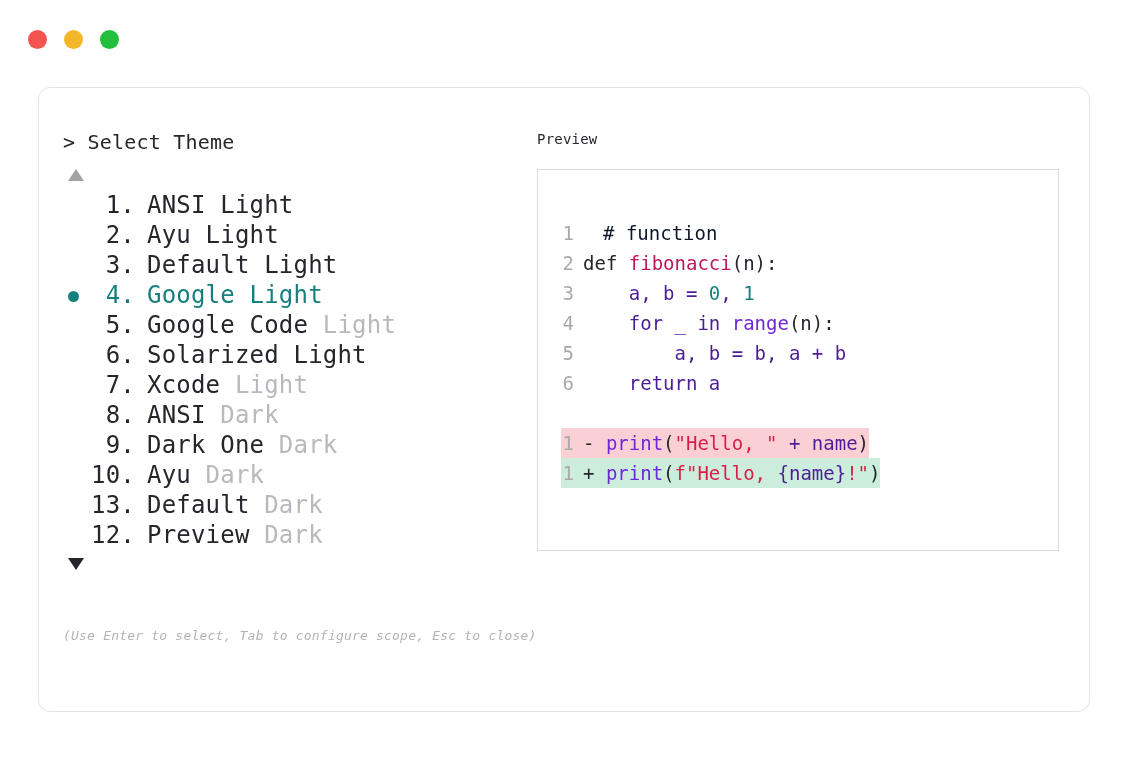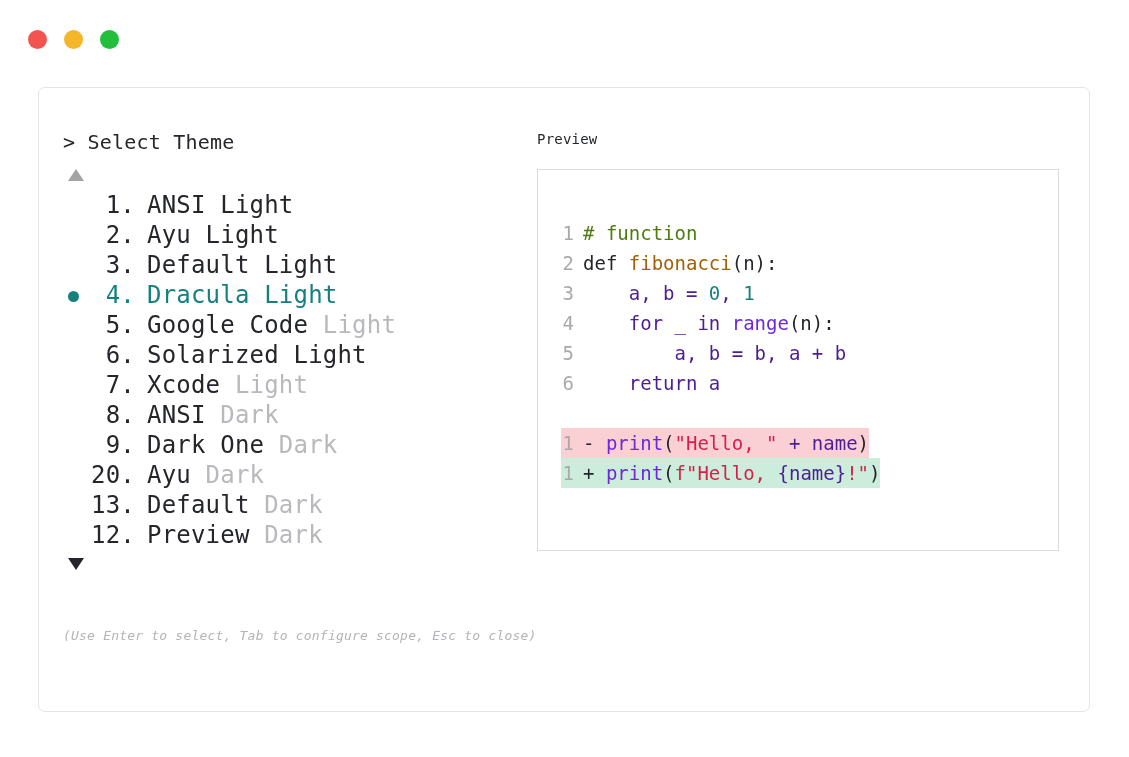--- a/index.html
+++ b/index.html
@@ -37,21 +37,21 @@
 
   
   .card {
     position: absolute;
     left: 38px;
     top: 87px;
     width: 1052px;
     height: 625px;
     box-sizing: border-box;
     border: 1.5px solid #e4e4e6;
-    border-radius: 7px;
+    border-radius: 12px;
     background: #ffffff;
   }
 
   .card-inner {
     position: absolute;
     inset: 0;
   }
 
   
   .left-col {
@@ -171,23 +171,23 @@
     display: inline-block;
     width: 13px;
     text-align: right;
     color: #a9a9ab;
     margin-right: 9px;
   }
   .code-gap { height: 30px; }
 
   
   .tok-plain   { color: #4c1d95; }
-  .tok-comment { color: #4d7c0f; }
+  .tok-comment { color: #0f172a; margin-left: 20px; }
   .tok-kw      { color: #24262b; }
-  .tok-fn      { color: #a16207; }
+  .tok-fn      { color: #be185d; }
   .tok-num     { color: #17807d; }
   .tok-builtin { color: #6d28d9; }
   .tok-str     { color: #d81e48; }
   .tok-punct   { color: #24262b; }
 
   .diff-line { white-space: pre; display: block; width: fit-content; }
   .diff-del  { background: #fbd0d5; }
   .diff-add  { background: #cdeddc; }
   .diff-sign { color: #24262b; }
 </style>
@@ -203,27 +203,27 @@
 <div class="card">
   <div class="card-inner">
 
     <div class="left-col">
       <div class="prompt">&gt; Select Theme</div>
       <div class="scroll-arrow arrow-up"></div>
       <ul class="theme-list" id="theme-list">
           <li class="theme-row"><span class="row-index"> 1. </span><span class="row-name">ANSI </span><span class="row-suffix">Light</span></li>
           <li class="theme-row"><span class="row-index"> 2. </span><span class="row-name">Ayu </span><span class="row-suffix">Light</span></li>
           <li class="theme-row"><span class="row-index"> 3. </span><span class="row-name">Default </span><span class="row-suffix">Light</span></li>
-          <li class="theme-row selected"><span class="bullet"></span><span class="row-index"> 4. </span><span class="row-name">Dracula </span><span class="row-suffix">Light</span></li>
+          <li class="theme-row selected"><span class="bullet"></span><span class="row-index"> 4. </span><span class="row-name">Google </span><span class="row-suffix">Light</span></li>
           <li class="theme-row"><span class="row-index"> 5. </span><span class="row-name">Google Code </span><span class="row-suffix muted">Light</span></li>
           <li class="theme-row"><span class="row-index"> 6. </span><span class="row-name">Solarized </span><span class="row-suffix">Light</span></li>
           <li class="theme-row"><span class="row-index"> 7. </span><span class="row-name">Xcode </span><span class="row-suffix muted">Light</span></li>
           <li class="theme-row"><span class="row-index"> 8. </span><span class="row-name">ANSI </span><span class="row-suffix muted">Dark</span></li>
           <li class="theme-row"><span class="row-index"> 9. </span><span class="row-name">Dark One </span><span class="row-suffix muted">Dark</span></li>
-          <li class="theme-row"><span class="row-index">20. </span><span class="row-name">Ayu </span><span class="row-suffix muted">Dark</span></li>
+          <li class="theme-row"><span class="row-index">10. </span><span class="row-name">Ayu </span><span class="row-suffix muted">Dark</span></li>
           <li class="theme-row"><span class="row-index">13. </span><span class="row-name">Default </span><span class="row-suffix muted">Dark</span></li>
           <li class="theme-row"><span class="row-index">12. </span><span class="row-name">Preview </span><span class="row-suffix muted">Dark</span></li>
         </ul>
       <div class="scroll-arrow arrow-down"></div>
     </div>
 
     <div class="hint">(Use Enter to select, Tab to configure scope, Esc to close)</div>
 
     <div class="right-col">
       <div class="preview-title">Preview</div>

